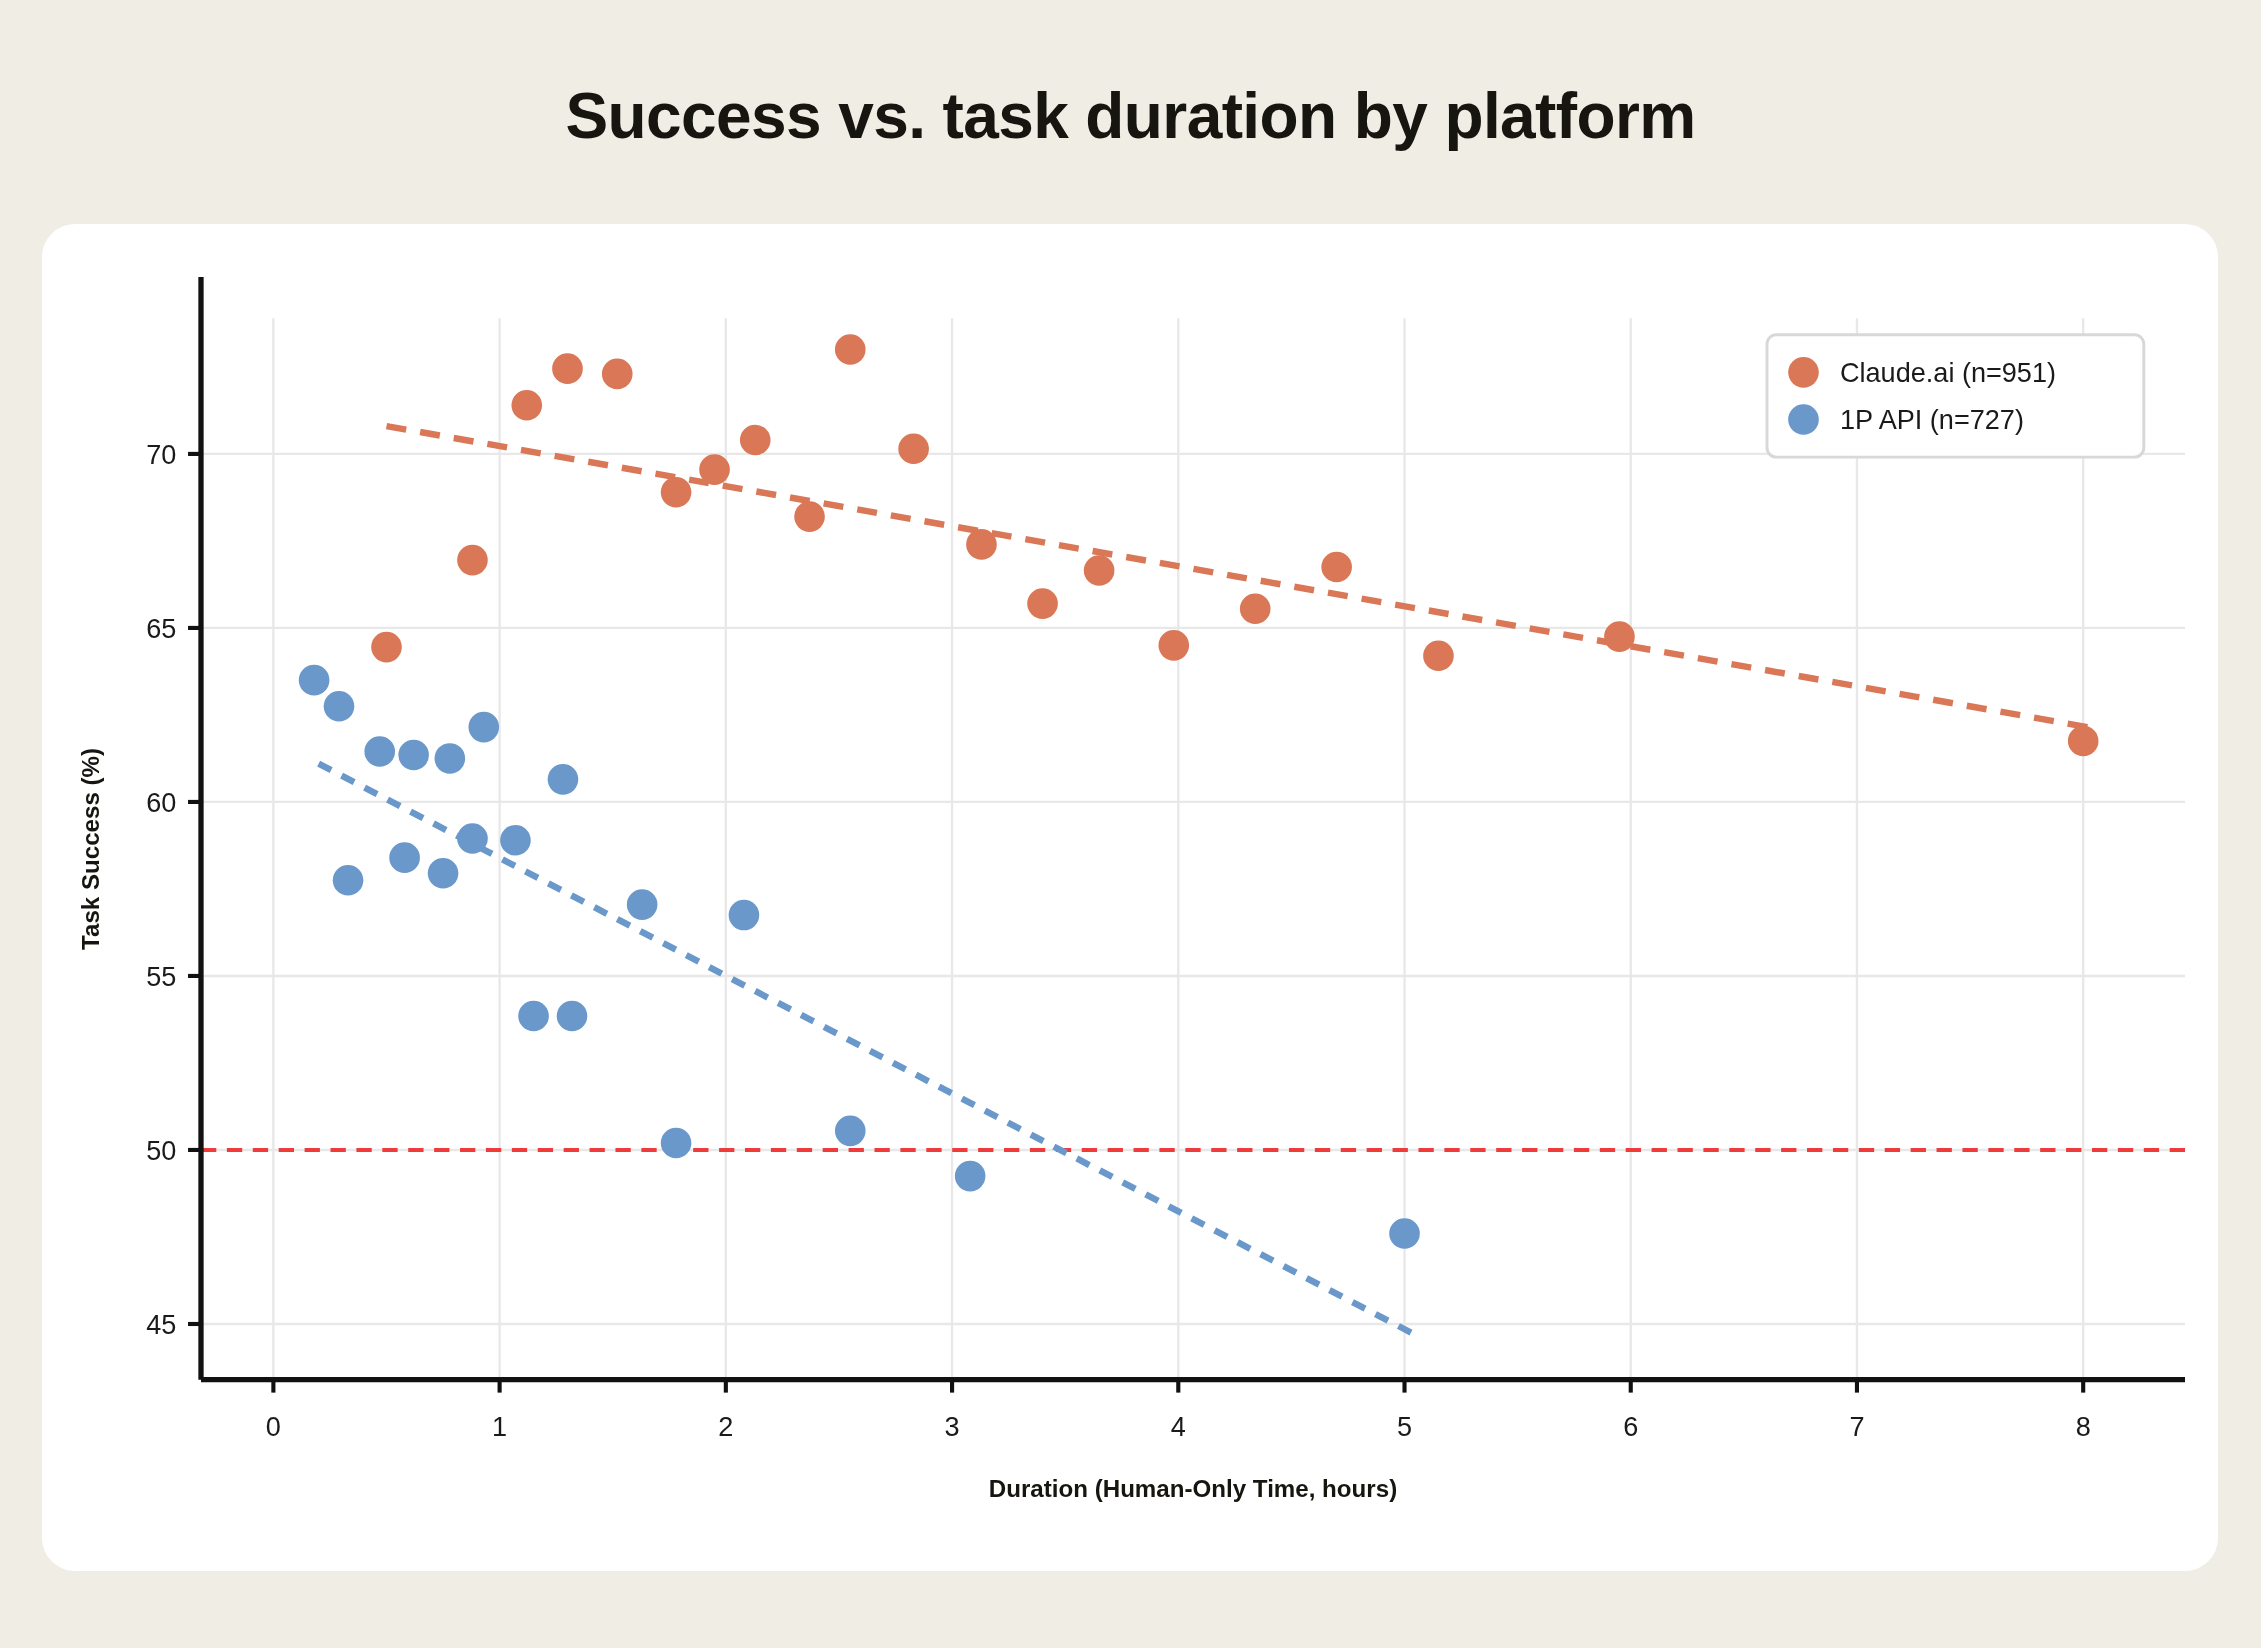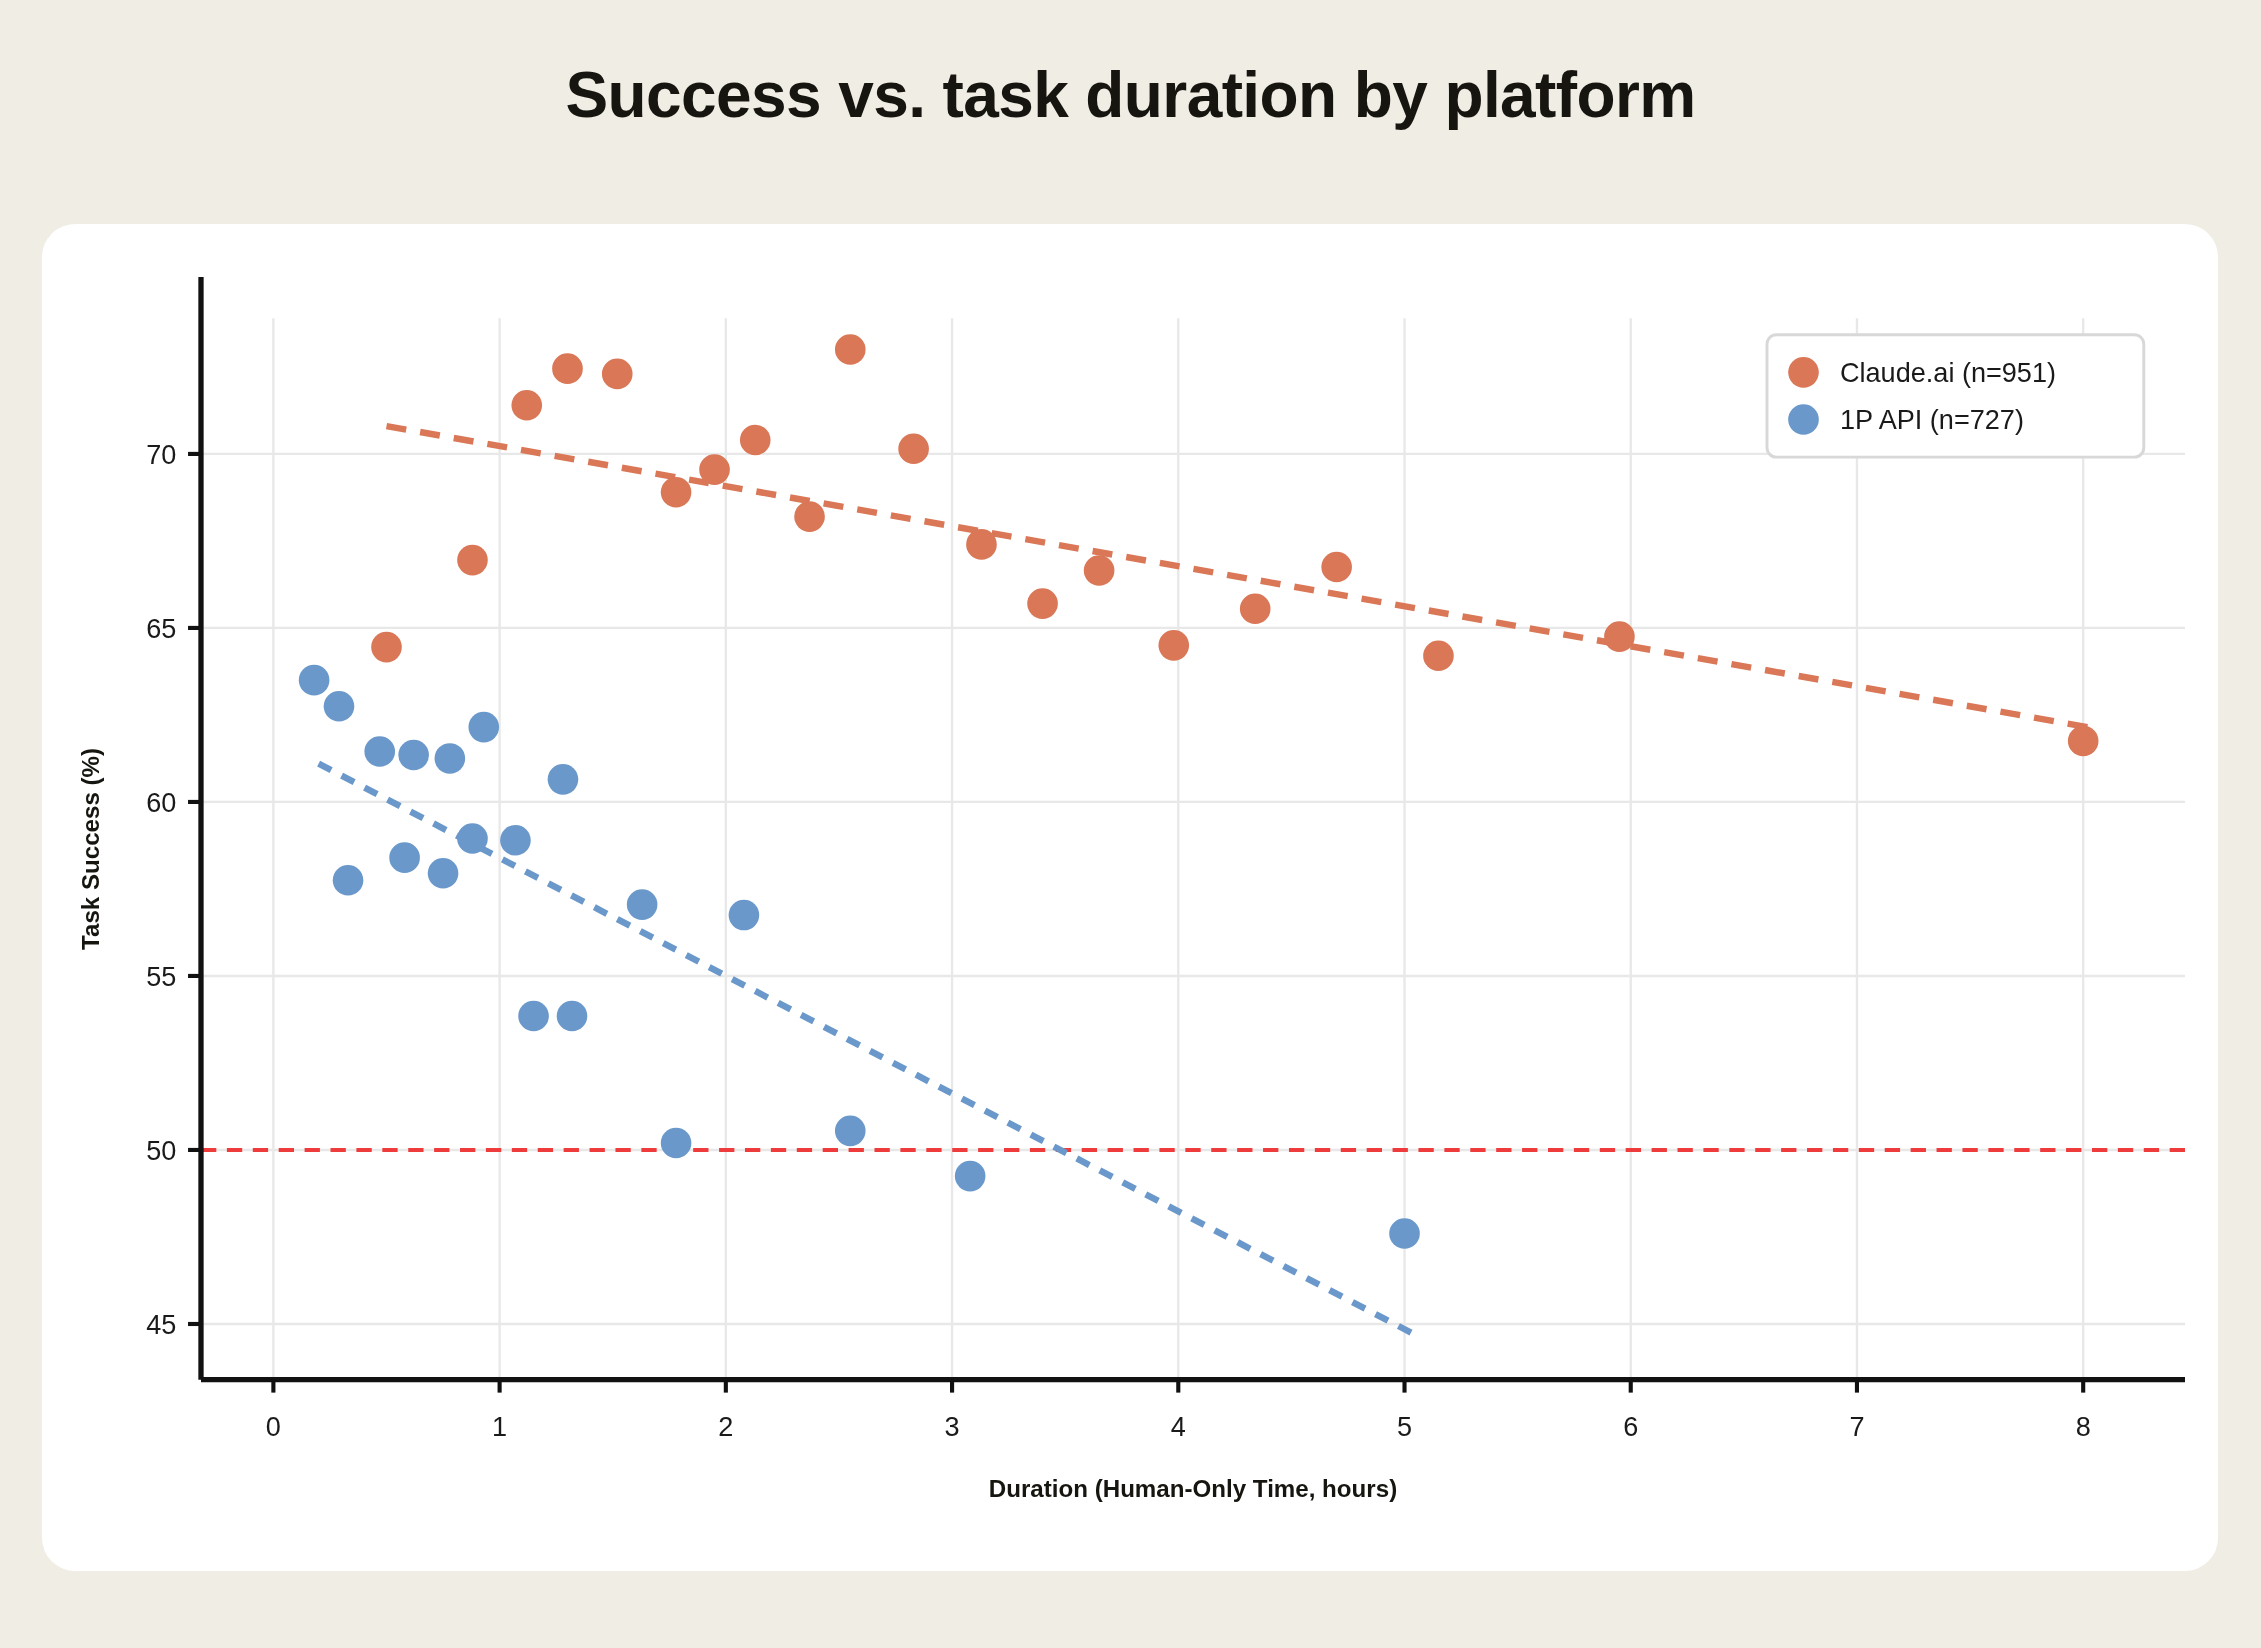--- a/index.html
+++ b/index.html
@@ -8,21 +8,21 @@
     background:#f0ede5;
     font-family:"Liberation Sans", sans-serif;
     overflow:hidden;
   }
   #page-title {
     text-align:center;
     font-size:64px;
     font-weight:bold;
     color:#17150f;
     letter-spacing:-0.6px;
-    padding-top:63px;
+    padding-top:84px;
     margin:0;
     line-height:1.0;
   }
   #chart-card {
     position:absolute;
     left:42px; top:224px;
     width:2176px; height:1347px;
     background:#ffffff;
     border-radius:33px;
   }

